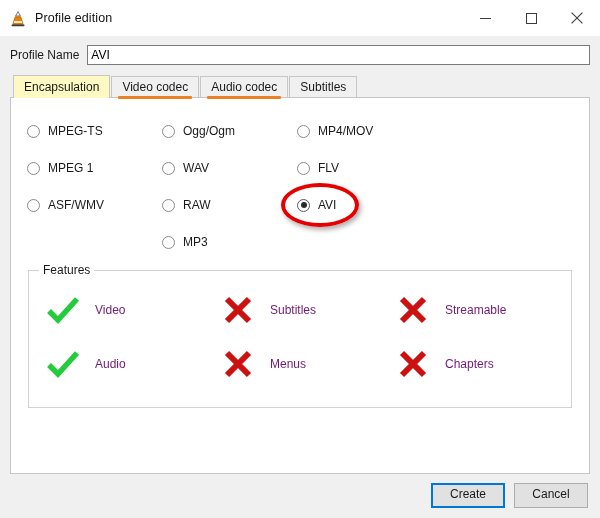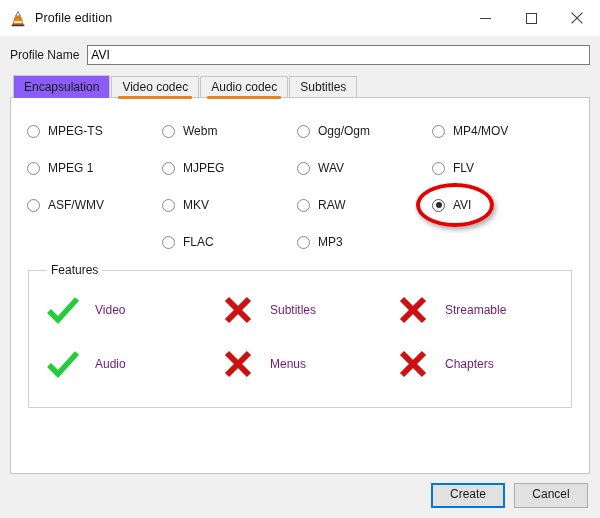--- a/index.html
+++ b/index.html
@@ -104,21 +104,21 @@
     font-size: 12px;
     color: #1a1a1a;
     background: #f0f0f0;
     border: 1px solid #c6c6c6;
     border-bottom: none;
     margin-right: 1px;
     box-sizing: border-box;
     white-space: nowrap;
   }
   .tab.active {
-    background: #8b5cf6;
+    background: #fef9c3;
     height: 23px;
     line-height: 22px;
     border-color: #c6c6c6;
     margin-bottom: -1px;
     z-index: 4;
   }
   .tab .underline {
     position: absolute;
     left: 6px;
     right: 6px;
@@ -208,21 +208,21 @@
     left: 17px;
     top: 172px;
     right: 17px;
     height: 138px;
     border: 1px solid #d2d2d2;
     box-sizing: border-box;
   }
   .features-legend {
     position: absolute;
     top: -8px;
-    left: 18px;
+    left: 10px;
     background: #ffffff;
     padding: 0 4px;
     font-size: 12px;
     color: #1a1a1a;
   }
   .features-grid {
     display: flex;
     padding: 22px 0 0 16px;
   }
   .features-col {
@@ -353,38 +353,20 @@
         <div class="radio-item">
           <span class="radio-mark"></span>
           <span class="radio-label">MPEG 1</span>
         </div>
         <div class="radio-item">
           <span class="radio-mark"></span>
           <span class="radio-label">ASF/WMV</span>
         </div>
       </div>
 
-      <div class="radio-col">
-        <div class="radio-item">
-          <span class="radio-mark"></span>
-          <span class="radio-label">Webm</span>
-        </div>
-        <div class="radio-item">
-          <span class="radio-mark"></span>
-          <span class="radio-label">MJPEG</span>
-        </div>
-        <div class="radio-item">
-          <span class="radio-mark"></span>
-          <span class="radio-label">MKV</span>
-        </div>
-        <div class="radio-item">
-          <span class="radio-mark"></span>
-          <span class="radio-label">FLAC</span>
-        </div>
-      </div>
 
       <div class="radio-col">
         <div class="radio-item">
           <span class="radio-mark"></span>
           <span class="radio-label">Ogg/Ogm</span>
         </div>
         <div class="radio-item">
           <span class="radio-mark"></span>
           <span class="radio-label">WAV</span>
         </div>

